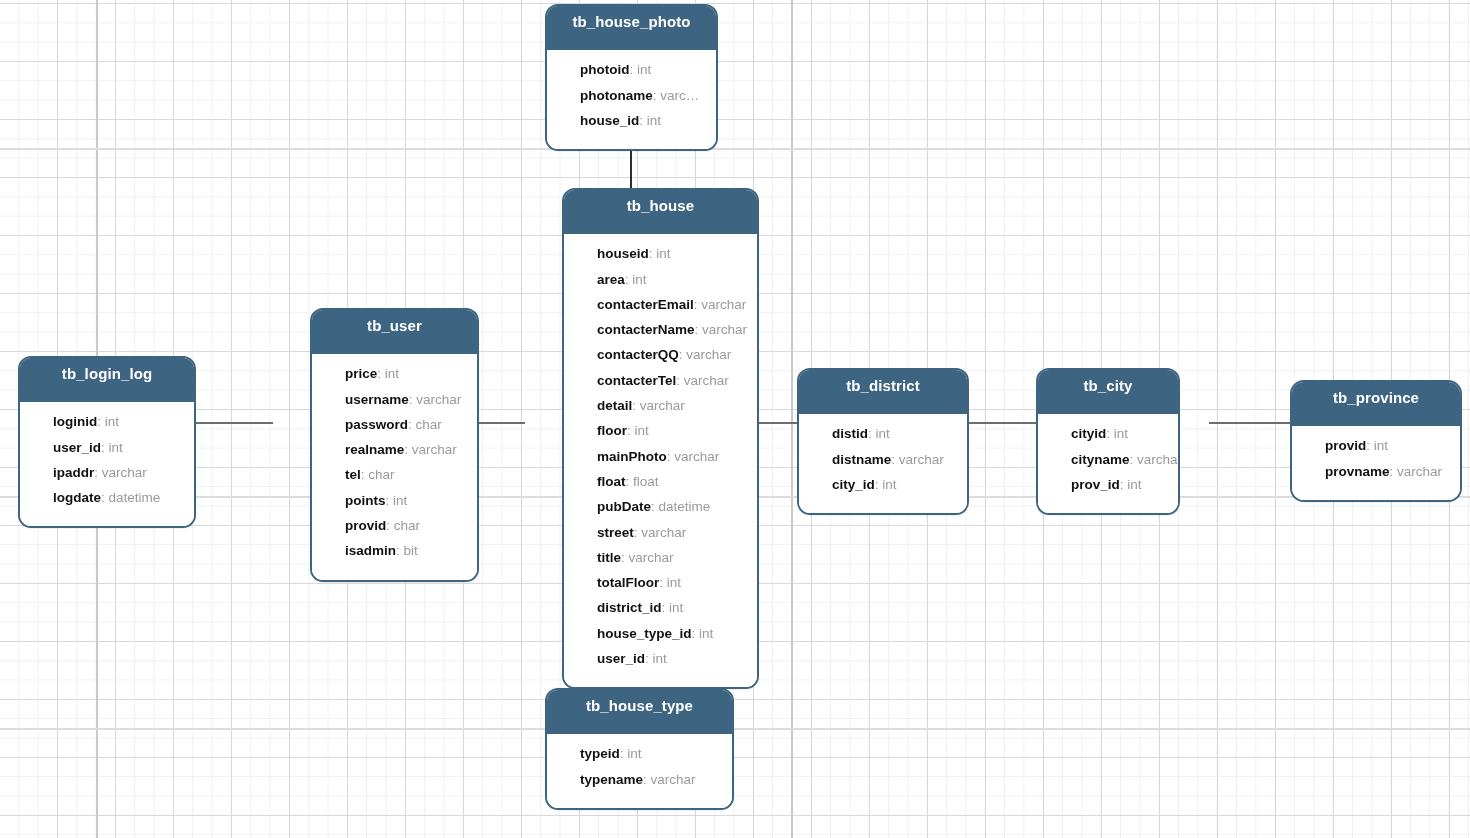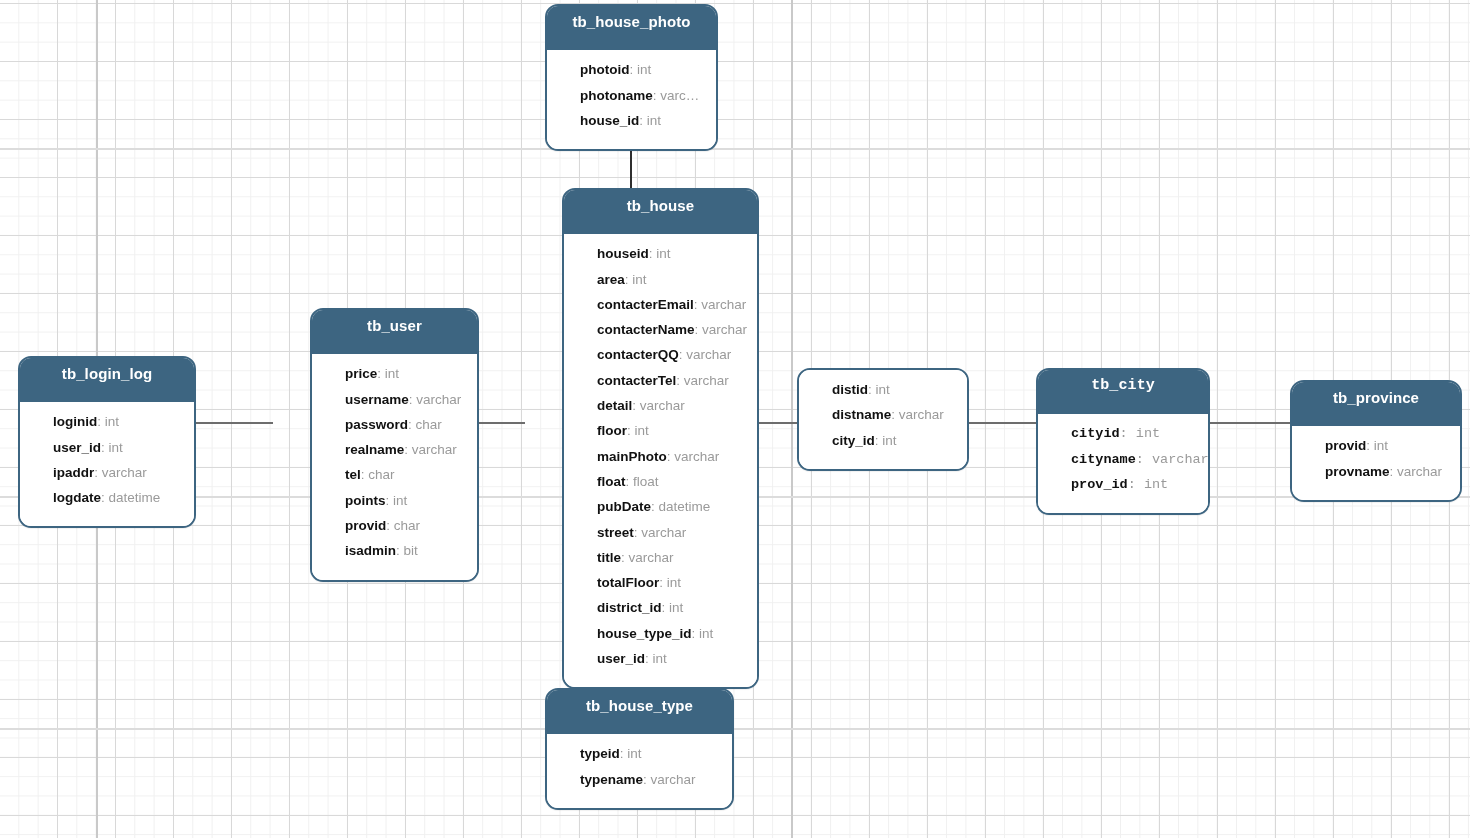--- a/index.html
+++ b/index.html
@@ -169,27 +169,28 @@
       <div class="entity" style="left: 18px; top: 356px; width: 178px;">
         <div class="entity-header">tb_login_log</div>
         <div class="entity-body">
           <div class="field"><span class="fname">loginid</span><span class="ftype">: </span><span class="ftype">int</span></div>
           <div class="field"><span class="fname">user_id</span><span class="ftype">: </span><span class="ftype">int</span></div>
           <div class="field"><span class="fname">ipaddr</span><span class="ftype">: </span><span class="ftype">varchar</span></div>
           <div class="field"><span class="fname">logdate</span><span class="ftype">: </span><span class="ftype">datetime</span></div>
         </div>
       </div>
       <div class="entity" style="left: 797px; top: 368px; width: 172px;">
+        <div class="entity-header">tb_district</div>
         <div class="entity-body">
           <div class="field"><span class="fname">distid</span><span class="ftype">: </span><span class="ftype">int</span></div>
           <div class="field"><span class="fname">distname</span><span class="ftype">: </span><span class="ftype">varchar</span></div>
           <div class="field"><span class="fname">city_id</span><span class="ftype">: </span><span class="ftype">int</span></div>
         </div>
       </div>
-      <div class="entity" style="left: 1036px; top: 368px; width: 174px; font-family: Liberation Mono, monospace;">
+      <div class="entity" style="left: 1036px; top: 368px; width: 144px;">
         <div class="entity-header">tb_city</div>
         <div class="entity-body">
           <div class="field"><span class="fname">cityid</span><span class="ftype">: </span><span class="ftype">int</span></div>
           <div class="field"><span class="fname">cityname</span><span class="ftype">: </span><span class="ftype">varchar</span></div>
           <div class="field"><span class="fname">prov_id</span><span class="ftype">: </span><span class="ftype">int</span></div>
         </div>
       </div>
       <div class="entity" style="left: 1290px; top: 380px; width: 172px; border-radius: 14px;">
         <div class="entity-header">tb_province</div>
         <div class="entity-body">

